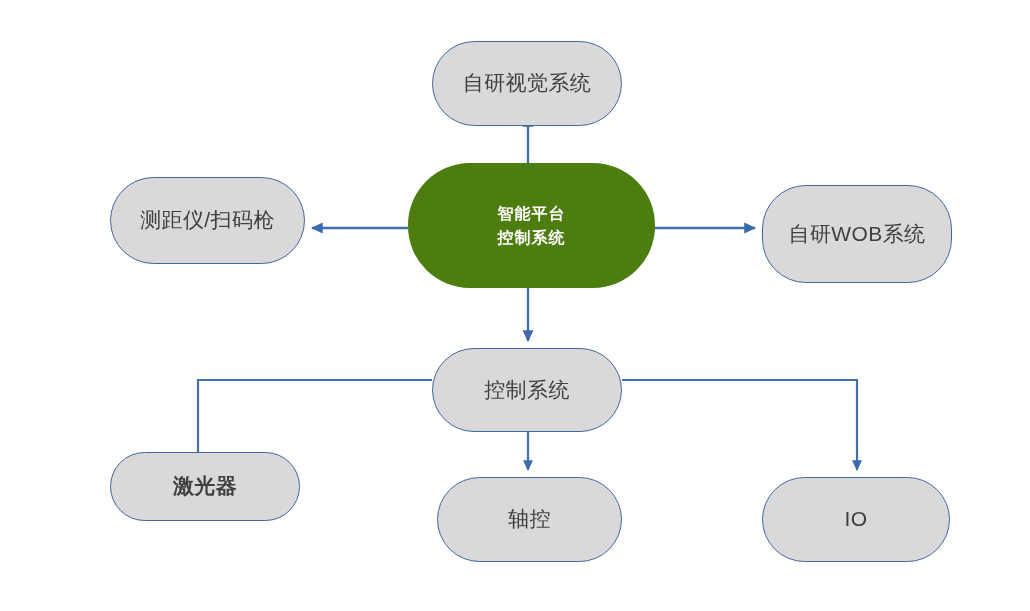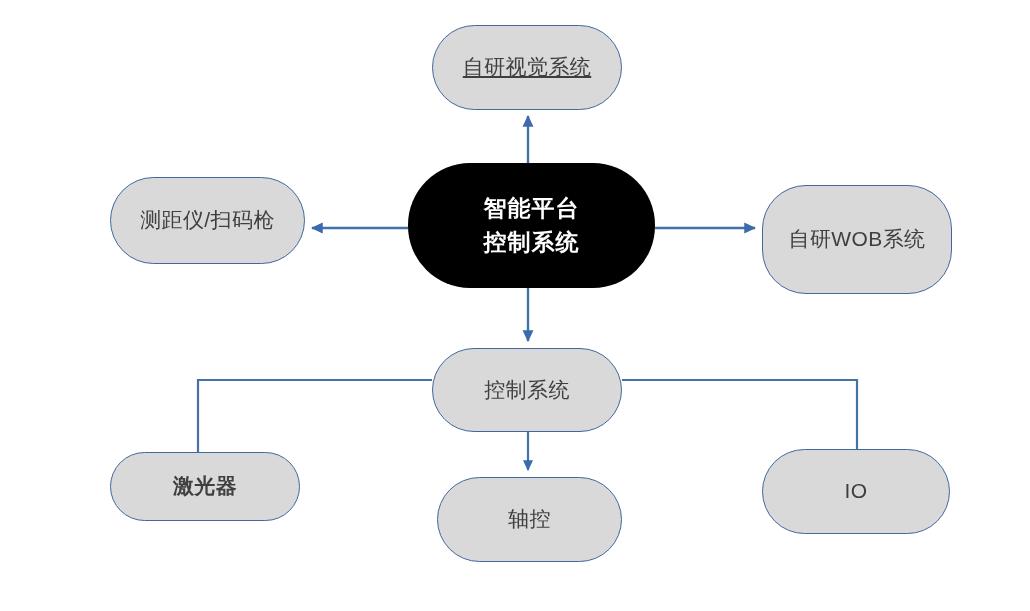--- a/index.html
+++ b/index.html
@@ -39,25 +39,25 @@
   .node-gray {
     background: #D9D9D9;
     border: 1.4px solid #41689E;
     border-radius: 44px;
     color: #3F3F3F;
     font-size: 21px;
     font-weight: 400;
     letter-spacing: 0.4px;
   }
   .node-primary {
-    background: #000000;
+    background: #4d7c0f;
     border: none;
     border-radius: 62px;
     color: #ffffff;
-    font-size: 23px;
+    font-size: 16px;
     font-weight: bold;
     letter-spacing: 1px;
   }
   .node-label {
     display: block;
     white-space: pre-line;
     padding: 0 10px;
   }
 </style>
 </head>
@@ -80,46 +80,46 @@
 
     <path d="M 528 288 L 528 341" stroke="#4472A8" stroke-width="2.4" fill="none" marker-end="url(#arrowhead)"></path>
 
     <path d="M 432 380 L 198 380 L 198 470" stroke="#4472A8" stroke-width="2.2" fill="none" marker-end="url(#arrowhead)"></path>
 
     <path d="M 528 432 L 528 470" stroke="#4472A8" stroke-width="2.2" fill="none" marker-end="url(#arrowhead)"></path>
 
     <path d="M 622 380 L 857 380 L 857 470" stroke="#4472A8" stroke-width="2.2" fill="none" marker-end="url(#arrowhead)"></path>
   </svg>
 
-  <div class="node node-gray" style="left:432px; top:25px; width:190px; height:85px;text-decoration:underline;">
+  <div class="node node-gray" style="left:432px; top:41px; width:190px; height:85px;">
     <span class="node-label">自研视觉系统</span>
   </div>
 
   <div class="node node-gray" style="left:110px; top:177px; width:195px; height:87px;">
     <span class="node-label">测距仪/扫码枪</span>
   </div>
 
   <div class="node node-primary" style="left:408px; top:163px; width:247px; height:125px;">
     <span class="node-label">智能平台
 控制系统</span>
   </div>
 
-  <div class="node node-gray" style="left:762px; top:185px; width:190px; height:109px;">
+  <div class="node node-gray" style="left:762px; top:185px; width:190px; height:98px;">
     <span class="node-label">自研WOB系统</span>
   </div>
 
   <div class="node node-gray" style="left:432px; top:348px; width:190px; height:84px;">
     <span class="node-label">控制系统</span>
   </div>
 
   <div class="node node-gray" style="left:110px; top:452px; width:190px; height:69px;font-weight:bold;">
     <span class="node-label">激光器</span>
   </div>
 
   <div class="node node-gray" style="left:437px; top:477px; width:185px; height:85px;font-family:Liberation Serif, serif;">
     <span class="node-label">轴控</span>
   </div>
 
-  <div class="node node-gray" style="left:762px; top:449px; width:188px; height:85px;">
+  <div class="node node-gray" style="left:762px; top:477px; width:188px; height:85px;">
     <span class="node-label">IO</span>
   </div>
 
 </div>
 
 </body></html>

